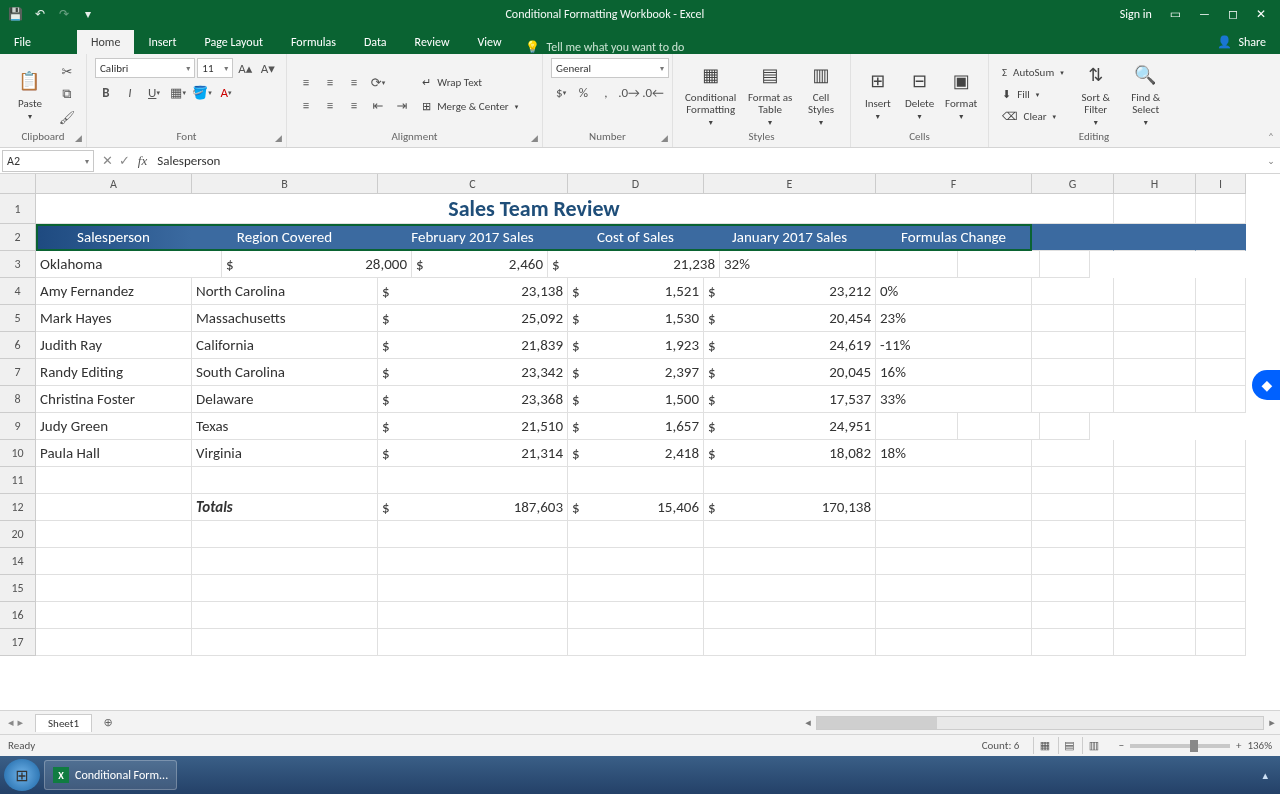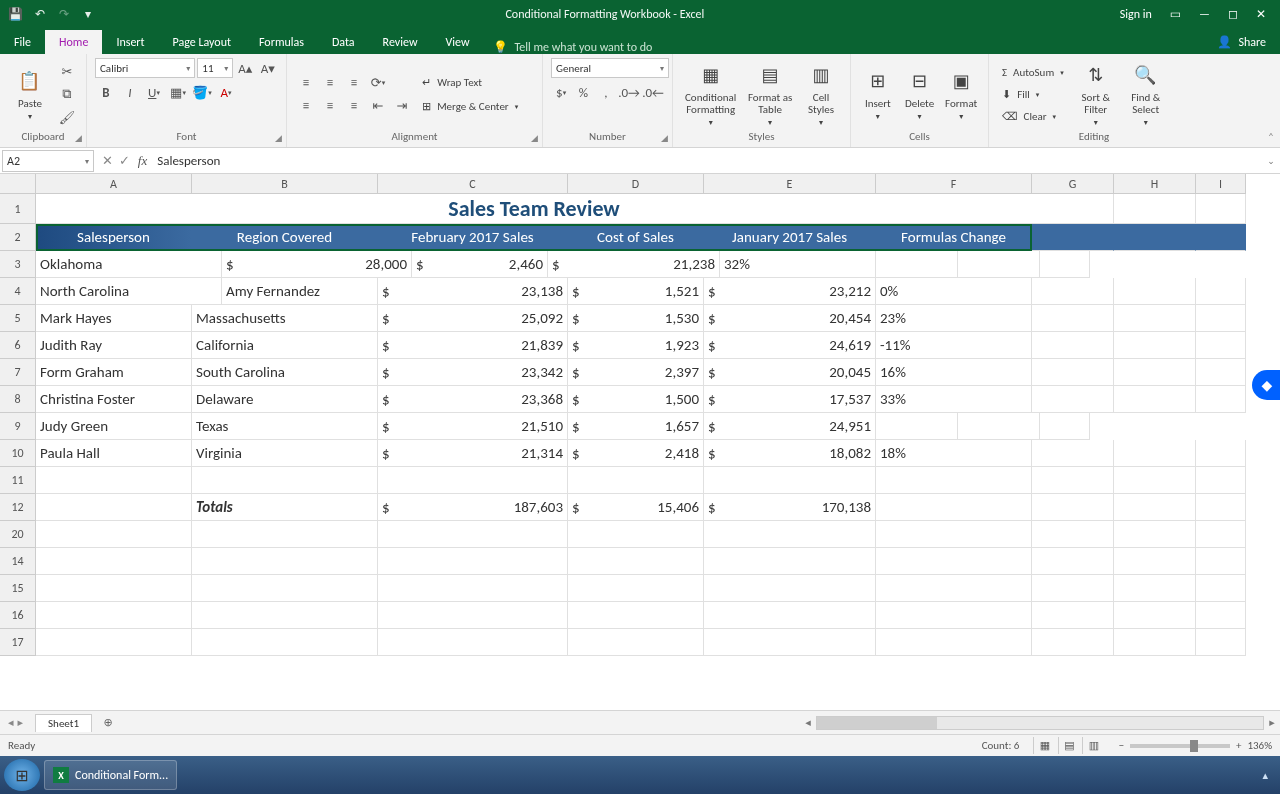--- a/index.html
+++ b/index.html
@@ -5,21 +5,21 @@
 * { margin:0; padding:0; box-sizing:border-box; font-family:"Segoe UI",Calibri,sans-serif; }
 body { width:1280px; height:800px; background:#fff; overflow:hidden; font-size:12px; color:#333; position:relative;}
 .titlebar { height:28px; background:#0a6332; display:flex; align-items:center; color:#fff; font-size:12px; }
 .titlebar .qat { display:flex; align-items:center; gap:8px; padding:0 8px; }
 .titlebar .qat .ic{ width:16px; height:16px; display:flex; align-items:center; justify-content:center; font-size:12px; opacity:.9;}
 .titlebar .doc { flex:1; text-align:center; opacity:.95;}
 .titlebar .winbtns { display:flex; align-items:center; gap:18px; padding:0 14px;}
 .titlebar .winbtns span{font-size:12px;}
 .tabs { height:26px; background:#0a6332; display:flex; align-items:flex-end; color:#fff; }
 .tabs .tab{ padding:5px 14px; font-size:12px; cursor:pointer;}
-.tabs .tab.active{ background:#f3f3f3; color:#a21caf; }
+.tabs .tab.active{ background:#f3f3f3; color:#404040;margin-left:32px; }
 .tabs .tell{ flex:1; display:flex; align-items:center; padding:0 10px; gap:6px; color:#c9e3d2; font-size:12px;}
 .tabs .tell .bulb{font-size:12px;}
 .tabs .share{ padding:5px 14px; display:flex; gap:6px; align-items:center;}
 .ribbon { height:94px; background:#f3f3f3; border-bottom:1px solid #d4d4d4; display:flex; position:relative;}
 .group { border-right:1px solid #e1e1e1; padding:4px 8px 2px 8px; display:flex; flex-direction:column; justify-content:space-between; height:100%;}
 .group .body{ flex:1; display:flex; align-items:center; gap:4px;}
 .group .lbl{ text-align:center; font-size:11px; color:#666; padding-bottom:2px; position:relative;}
 .group .lbl .dlg{ position:absolute; right:-4px; bottom:2px; font-size:9px; color:#888;}
 .bigbtn{ display:flex; flex-direction:column; align-items:center; justify-content:center; width:44px; gap:2px; font-size:11px; color:#444; line-height:1.1; text-align:center; cursor:pointer;}
 .bigbtn .ic{ width:32px; height:28px; display:flex; align-items:center; justify-content:center; font-size:18px;}
@@ -373,22 +373,22 @@
         <div class="cell money" style="width: 172px; height: 27px;">
           <span class="cur">$</span>
           <span class="val">21,238</span>
         </div>
         <div class="cell pct" style="width: 156px; height: 27px;">32%</div>
         <div class="cell " style="width: 82px; height: 27px;"></div>
         <div class="cell " style="width: 82px; height: 27px;"></div>
         <div class="cell " style="width: 50px; height: 27px;"></div>
       </div>
       <div class="cellsrow">
+        <div class="cell " style="width: 156px; height: 27px;">Amy Fernandez</div>
         <div class="cell " style="width: 186px; height: 27px;">North Carolina</div>
-        <div class="cell " style="width: 156px; height: 27px;">Amy Fernandez</div>
         <div class="cell money" style="width: 190px; height: 27px;">
           <span class="cur">$</span>
           <span class="val">23,138</span>
         </div>
         <div class="cell money" style="width: 136px; height: 27px;">
           <span class="cur">$</span>
           <span class="val">1,521</span>
         </div>
         <div class="cell money" style="width: 172px; height: 27px;">
           <span class="cur">$</span>
@@ -433,21 +433,21 @@
         <div class="cell money" style="width: 172px; height: 27px;">
           <span class="cur">$</span>
           <span class="val">24,619</span>
         </div>
         <div class="cell pct" style="width: 156px; height: 27px;">-11%</div>
         <div class="cell " style="width: 82px; height: 27px;"></div>
         <div class="cell " style="width: 82px; height: 27px;"></div>
         <div class="cell " style="width: 50px; height: 27px;"></div>
       </div>
       <div class="cellsrow">
-        <div class="cell " style="width: 156px; height: 27px;">Form Graham</div>
+        <div class="cell " style="width: 156px; height: 27px;">Randy Editing</div>
         <div class="cell " style="width: 186px; height: 27px;">South Carolina</div>
         <div class="cell money" style="width: 190px; height: 27px;">
           <span class="cur">$</span>
           <span class="val">23,342</span>
         </div>
         <div class="cell money" style="width: 136px; height: 27px;">
           <span class="cur">$</span>
           <span class="val">2,397</span>
         </div>
         <div class="cell money" style="width: 172px; height: 27px;">

